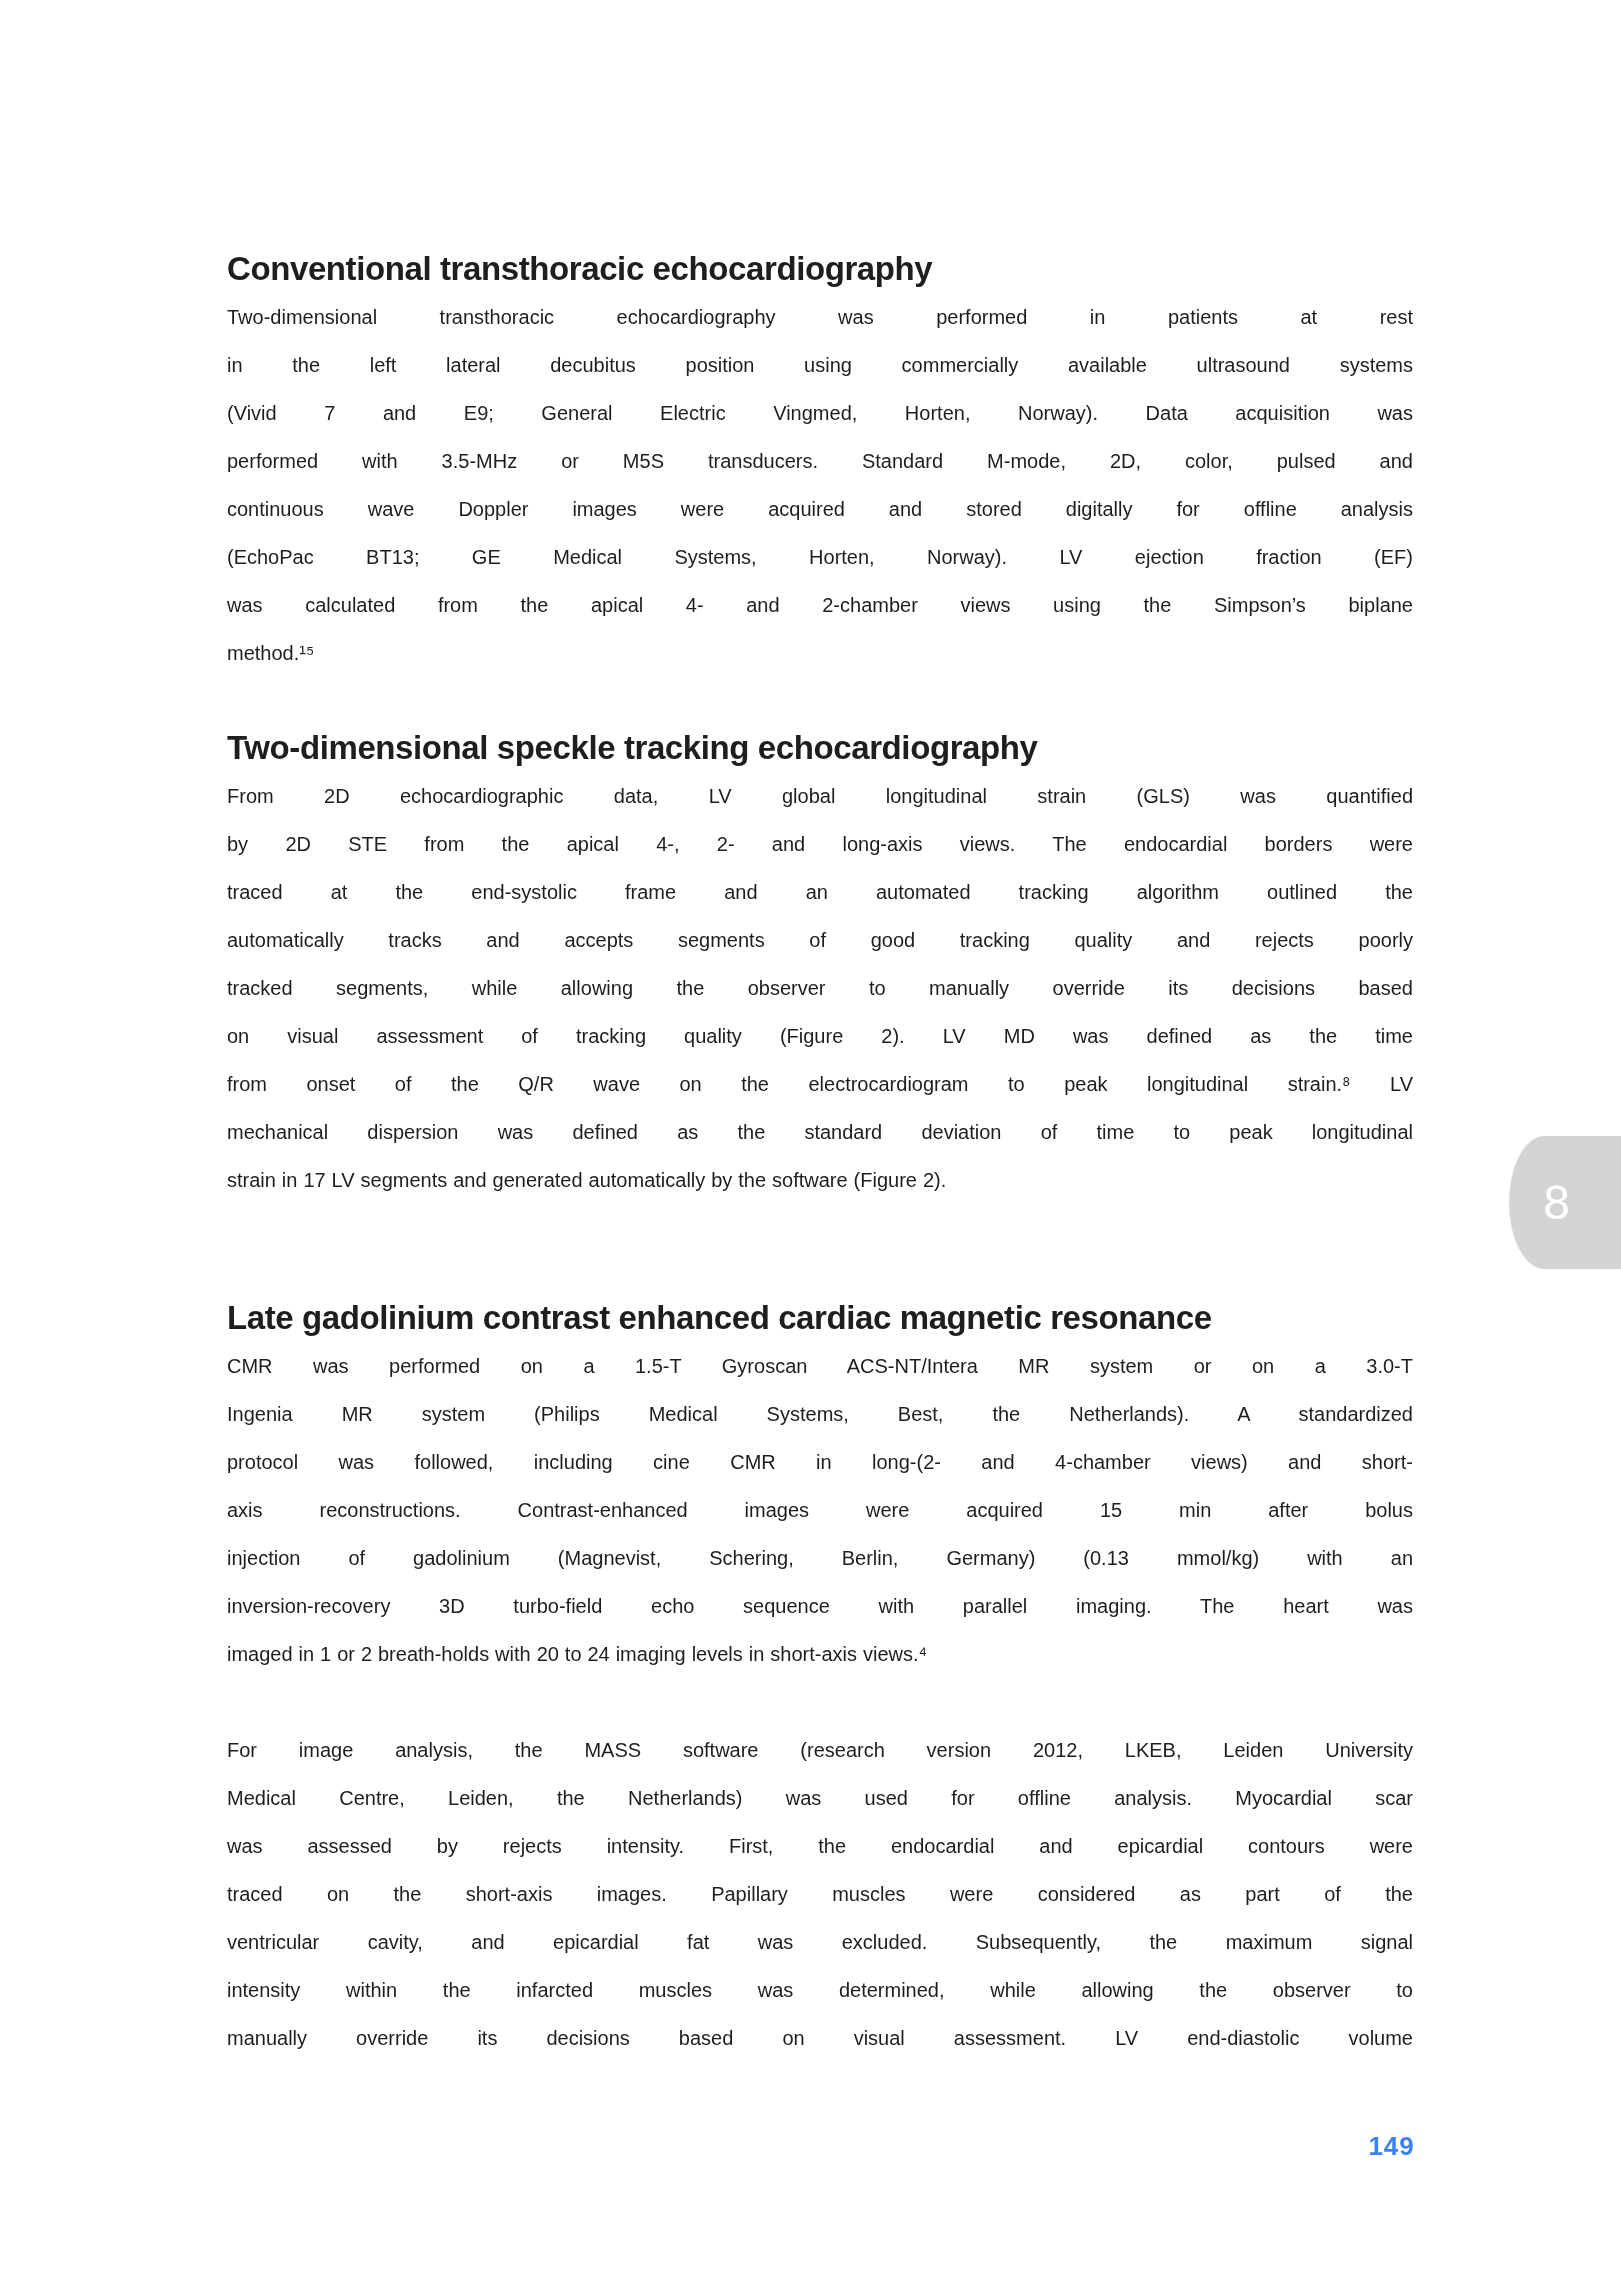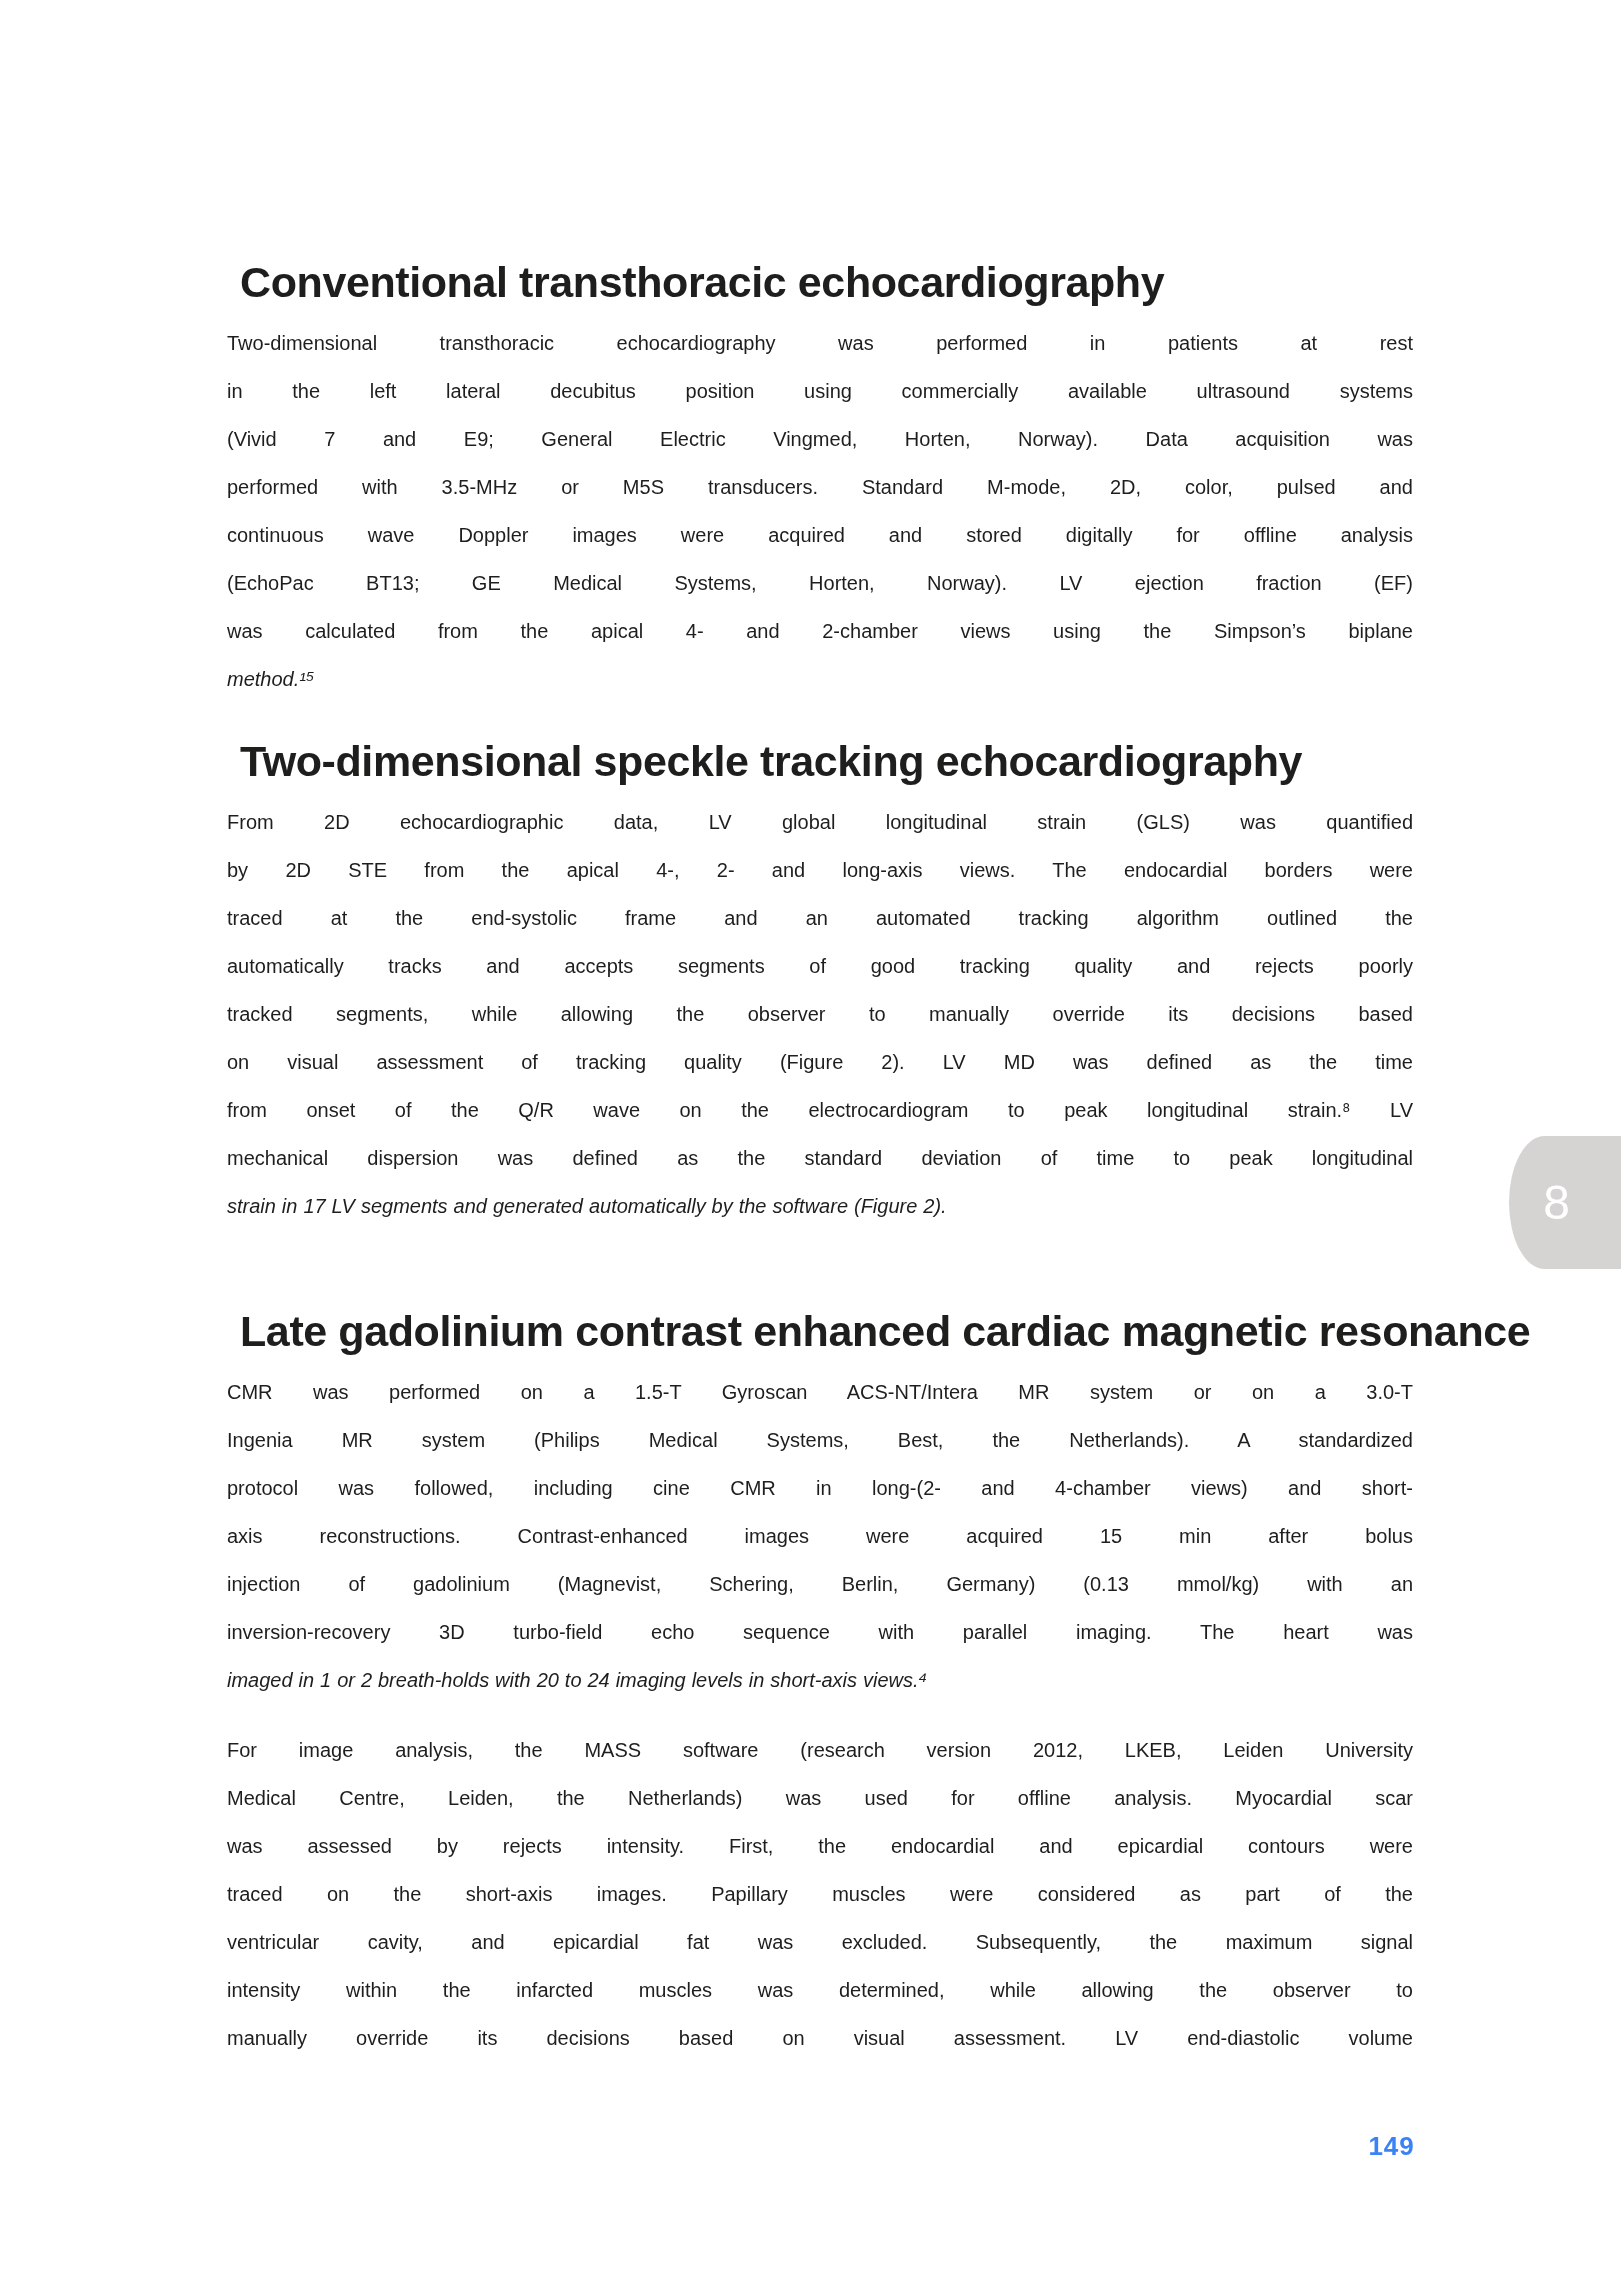--- a/index.html
+++ b/index.html
@@ -14,39 +14,38 @@
     position:absolute;
     left:227px;top:0;
     width:1186px;
   }
   .section{position:absolute;left:0;width:100%;}
   .section:nth-of-type(1){top:245px;}
   .section:nth-of-type(2){top:724px;}
   .section:nth-of-type(3){top:1294px;}
   .section:nth-of-type(4){top:1726px;}
   .heading{
-    margin:13px;
-    font-size:43px;
+    margin:0;
+    font-size:33px;
     font-weight:700;
     line-height:48px;
     height:48px;
     letter-spacing:-0.4px;
     white-space:nowrap;
   }
   .line{
     font-size:20px;
     line-height:48px;
     height:48px;
     text-align:justify;
     text-align-last:justify;
     word-spacing:0.4px;
   }
   .line.last{
     text-align-last:left;
-    font-style:italic;
   }
   .chapter-tab{
     position:absolute;
     left:1509px;top:1136px;
     width:112px;height:133px;
     border-radius:36px 0 0 36px / 67px 0 0 67px;
     display:flex;align-items:center;justify-content:center;
   }
   .chapter-num{
     font-size:48px;

